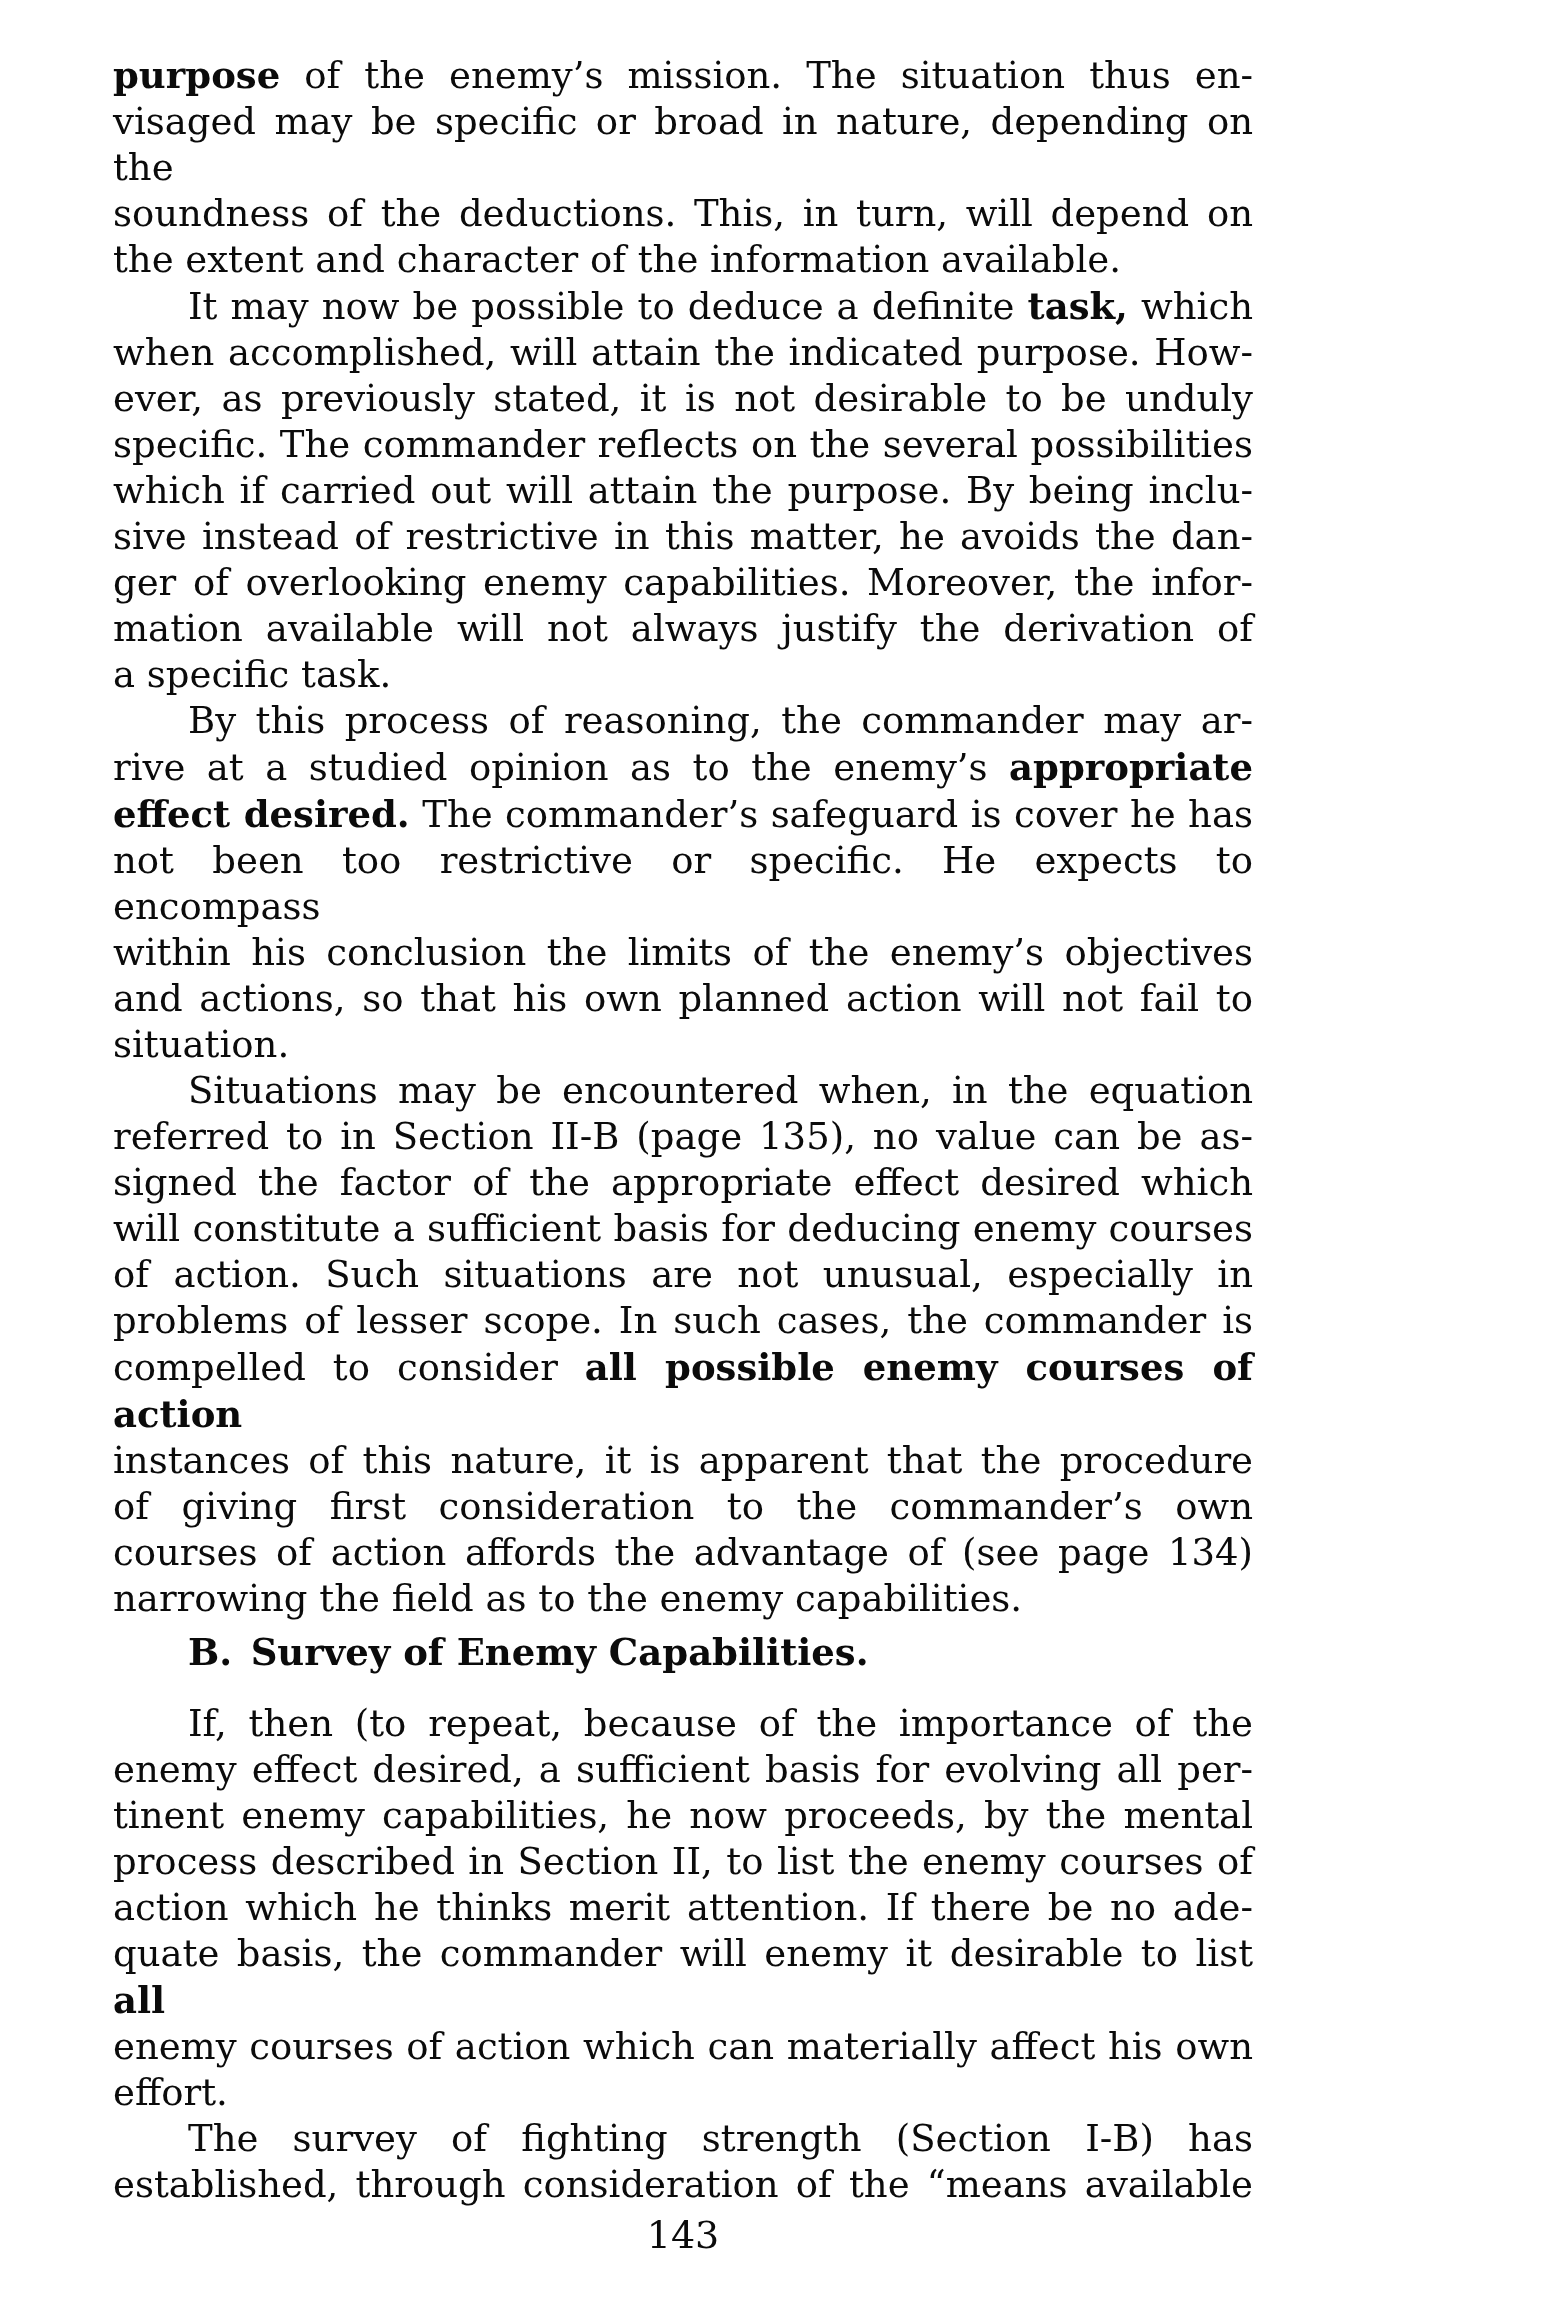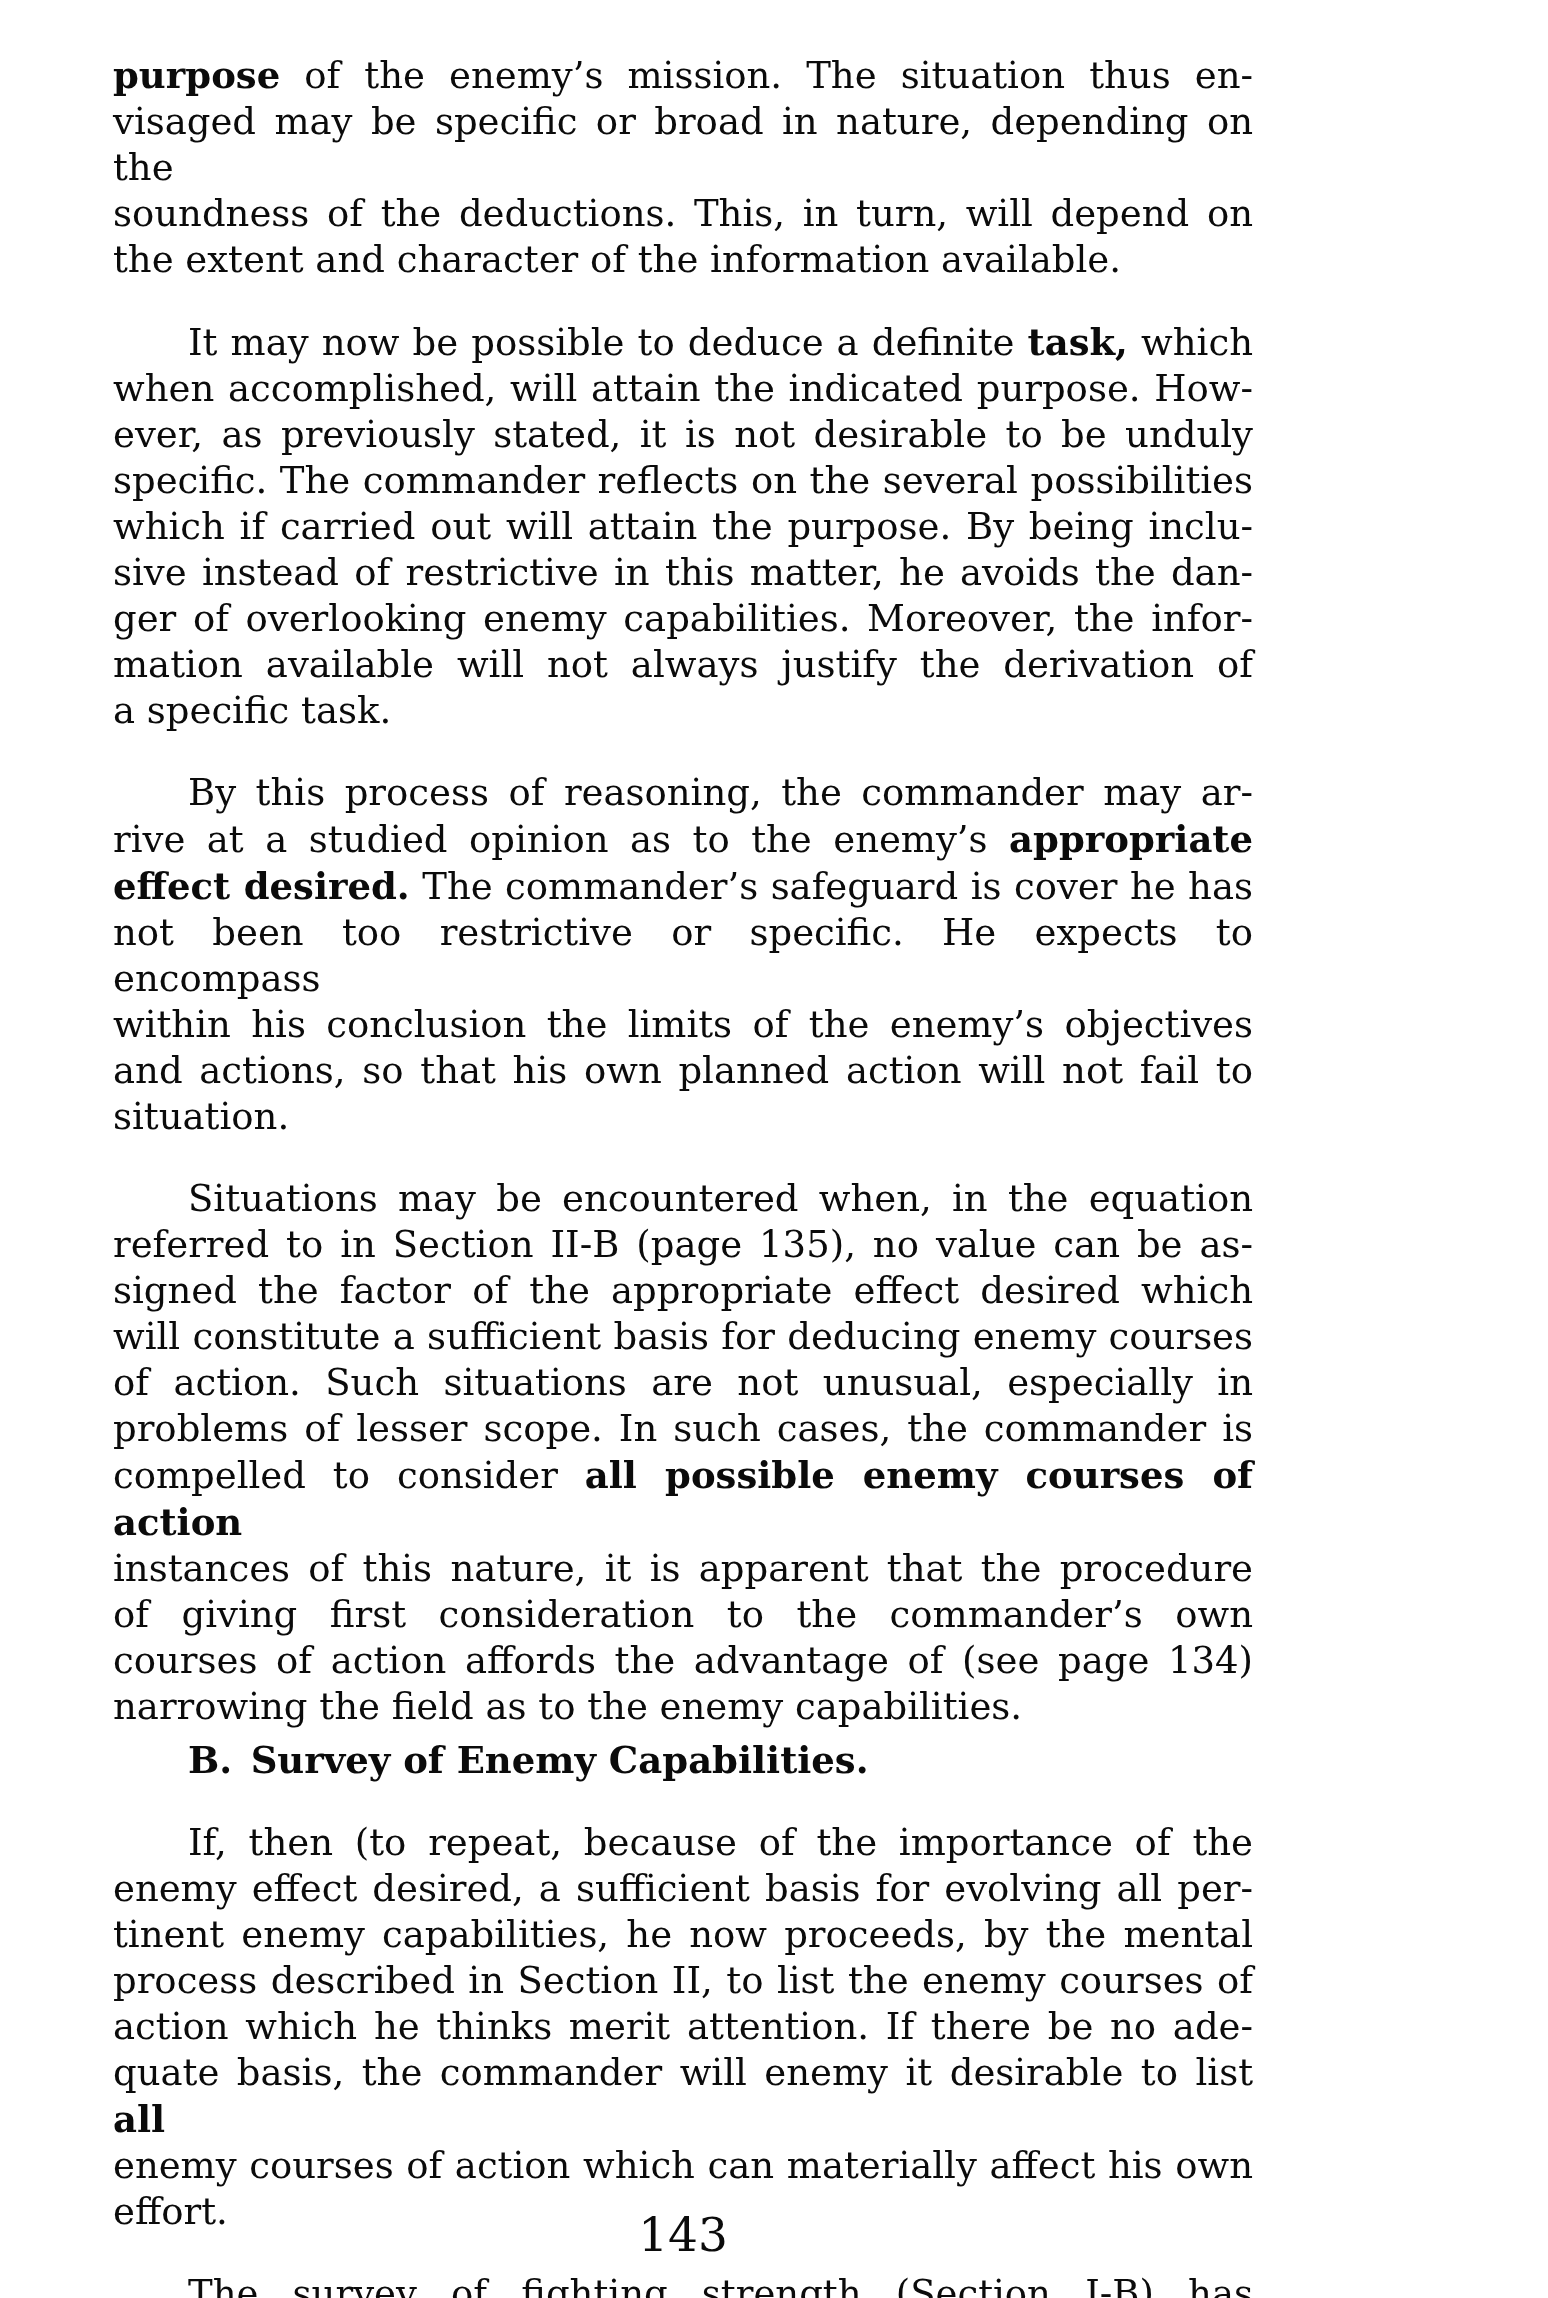--- a/index.html
+++ b/index.html
@@ -19,30 +19,30 @@
     top: 52px;
     width: 1140px;
   }
   .line {
     font-size: 37px;
     line-height: 46px;
     text-align: justify;
     text-align-last: left;
   }
   .line.just { text-align-last: justify; }
-  .line.indent { text-indent: 75px; margin-top: 36px; }
+  .line.indent { text-indent: 75px; }
   .line.heading { margin: 7px 0 25px 0; }
   .line b { font-weight: bold; }
   .page-number {
     position: absolute;
     left: 113px;
     top: 2212px;
     width: 1140px;
     text-align: center;
-    font-size: 47px;
+    font-size: 38px;
     line-height: 46px;
   }
 </style>
 </head>
 <body>
 
 <div class="page">
   <div class="text-block" id="text-column">
       <div class="line just"><b>purpose</b><span> of the enemy’s mission. The situation thus en-</span></div>
       <div class="line just"><span>visaged may be specific or broad in nature, depending on the</span></div>

